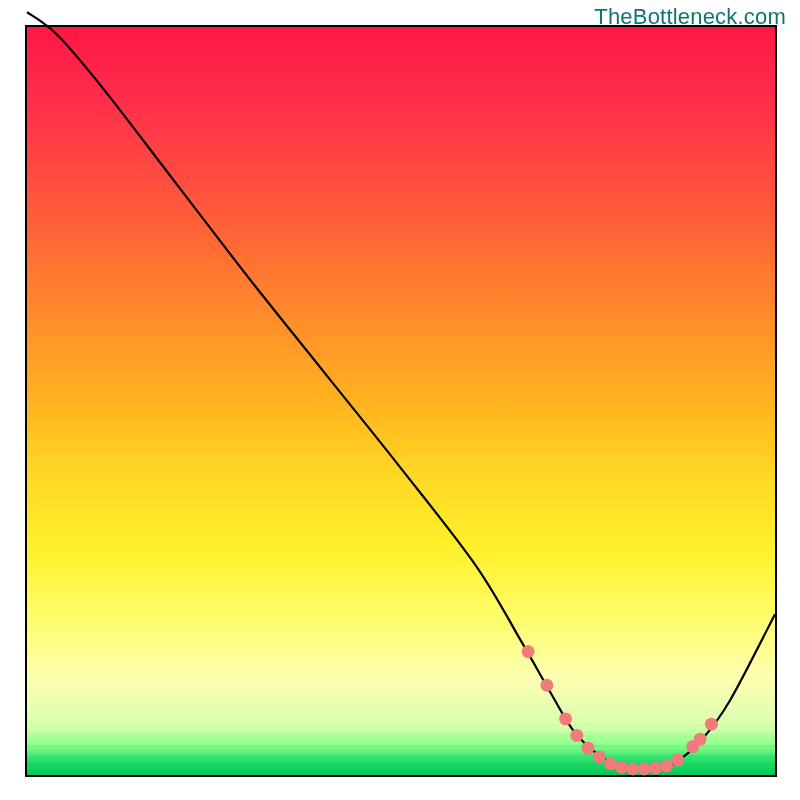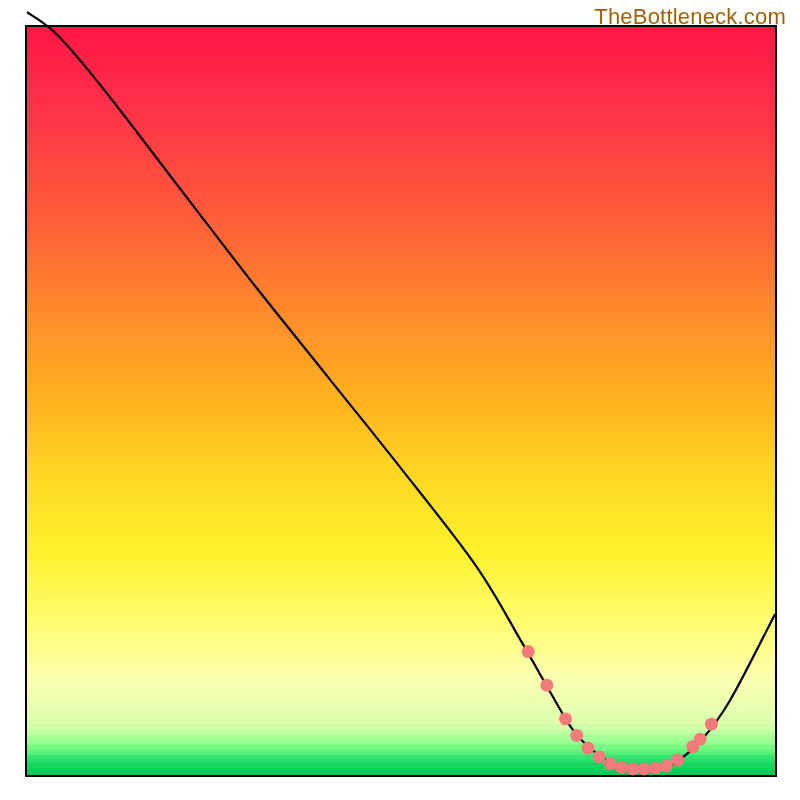--- a/index.html
+++ b/index.html
@@ -9,21 +9,21 @@
     position: relative;
     overflow: hidden;
     background: #fff;
     font-family: Arial, Helvetica, sans-serif;
   }
   .watermark {
     position: absolute;
     top: 4px;
     right: 14px;
     font-size: 22px;
-    color: #a16207;
+    color: #0f766e;
     font-weight: 400;
     letter-spacing: 0.2px;
     z-index: 10;
   }
   .plot-outer {
     position: absolute;
     left: 25px;
     top: 25px;
     width: 752px;
     height: 752px;

